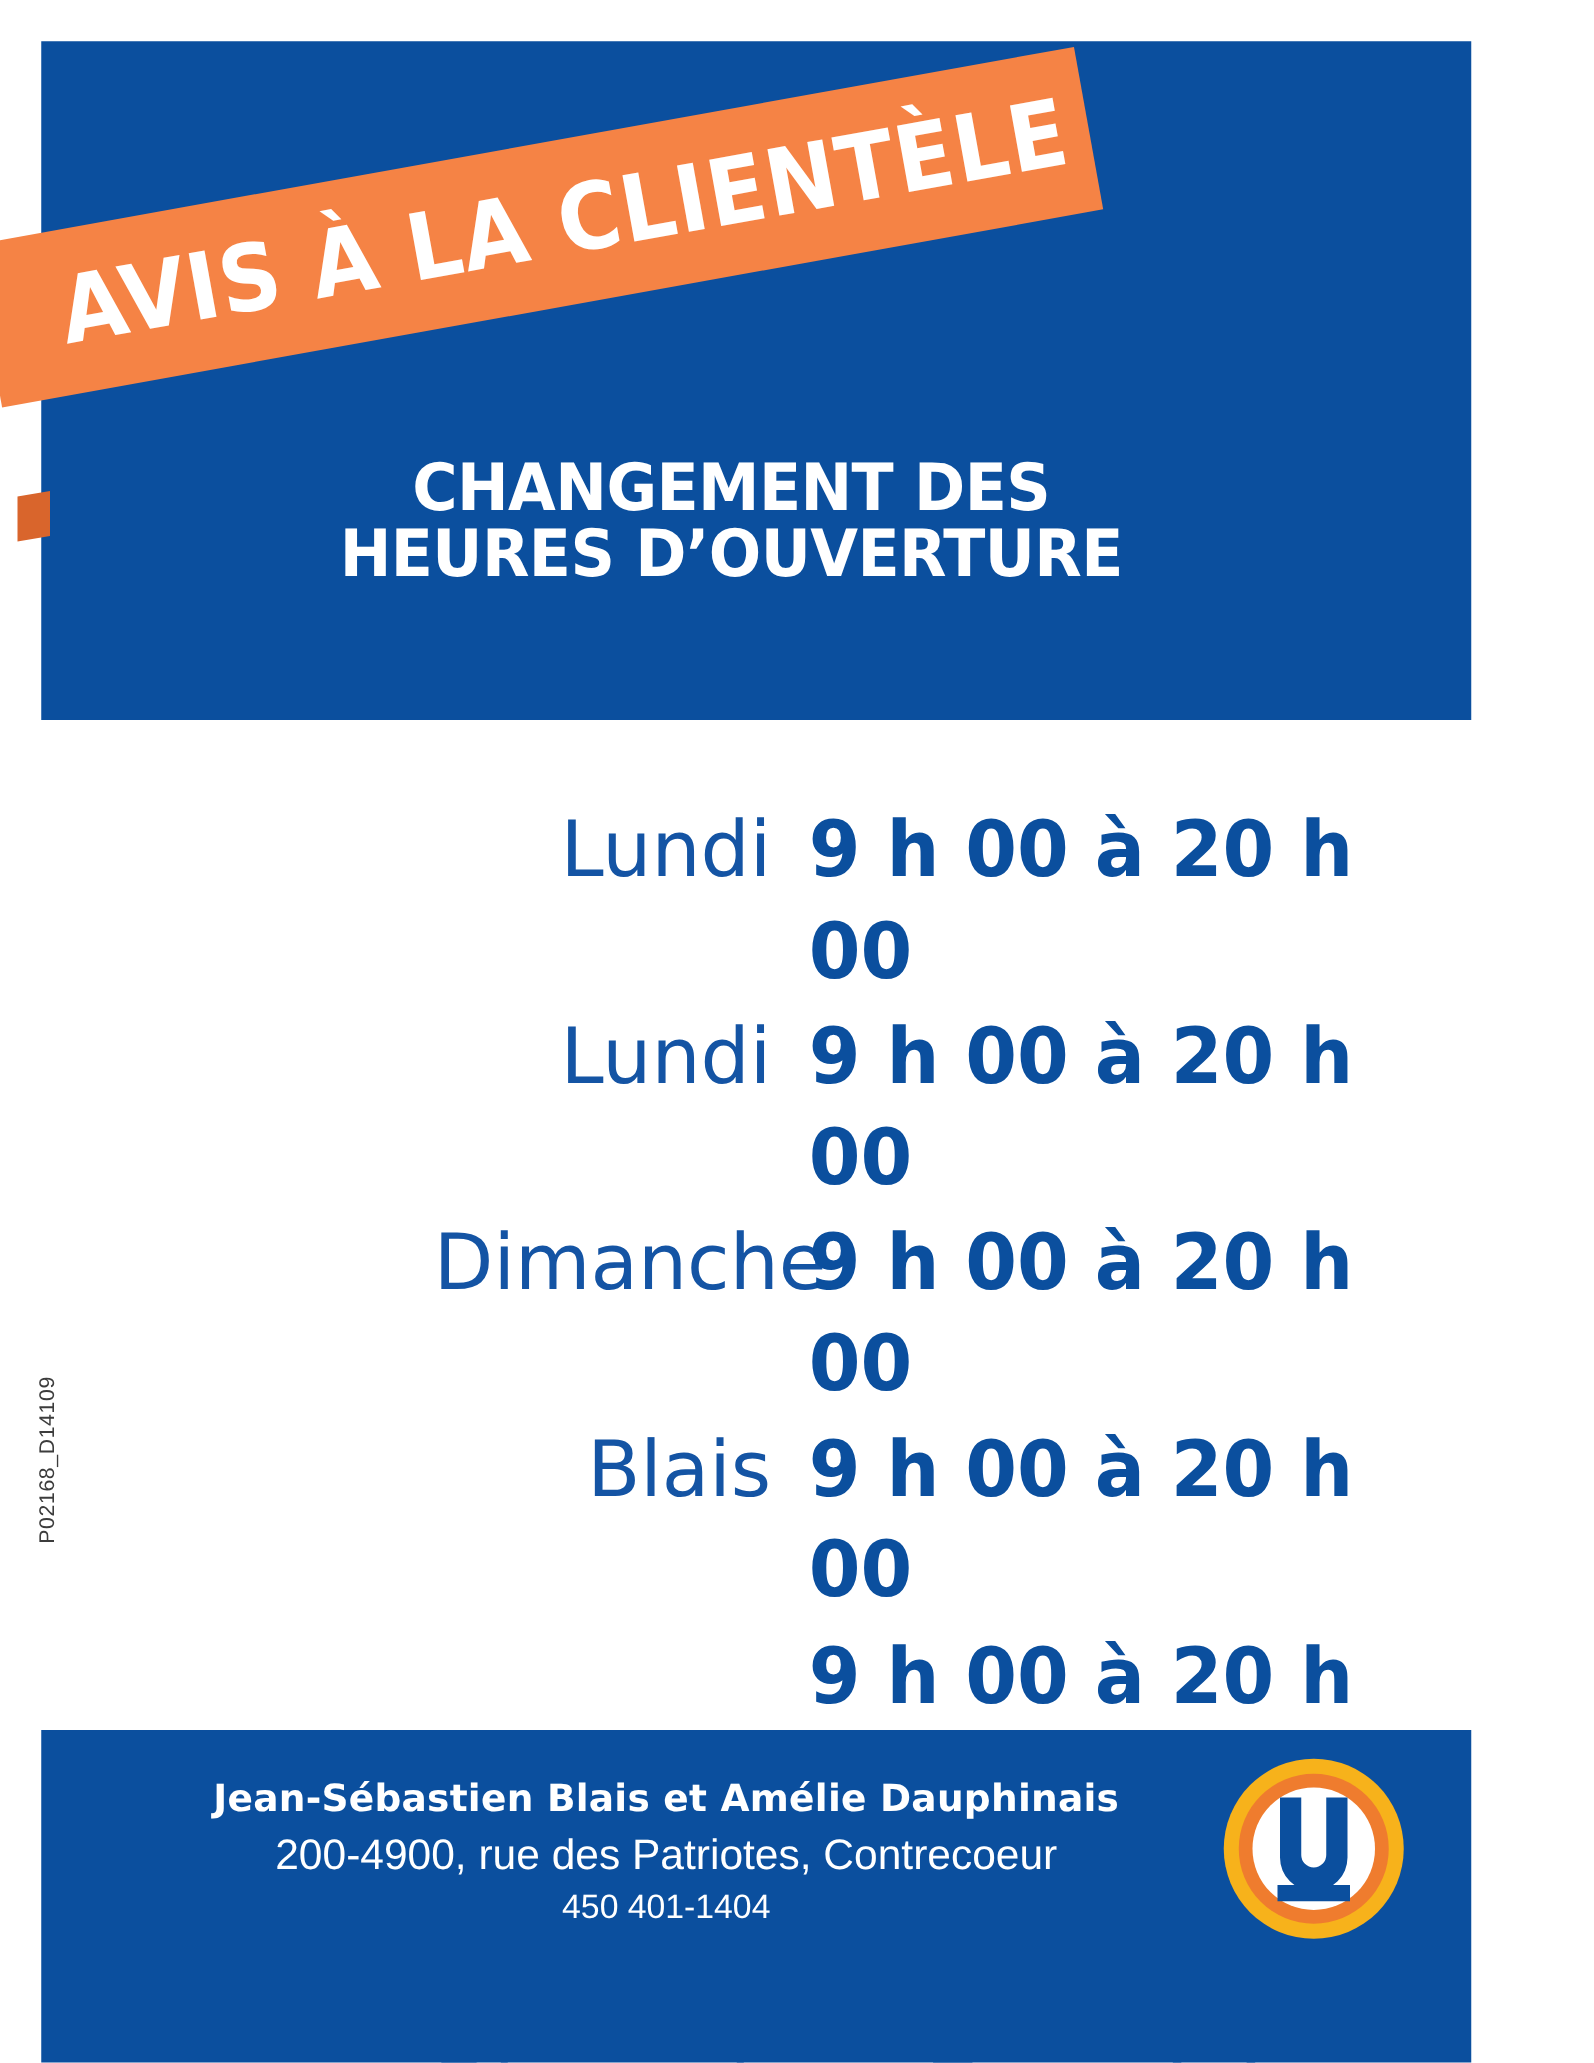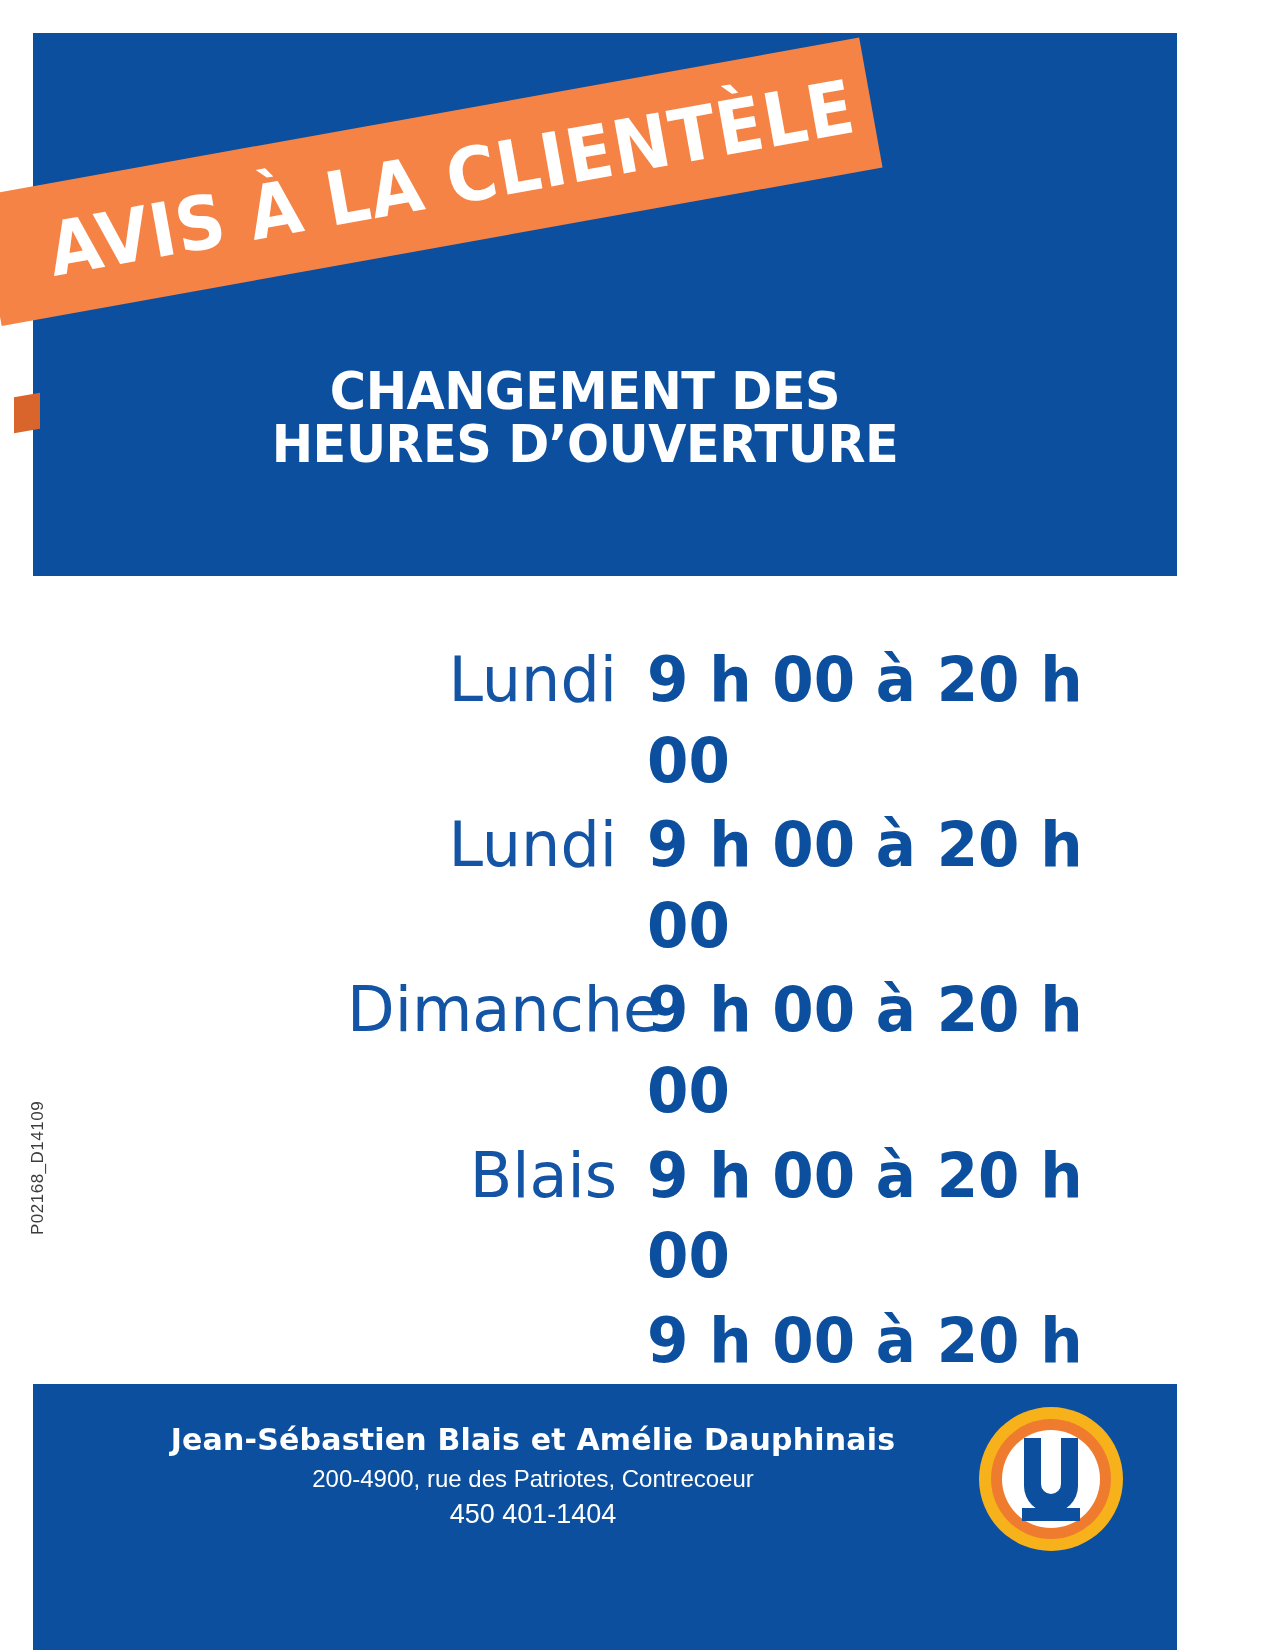--- a/index.html
+++ b/index.html
@@ -164,21 +164,21 @@
   }
   #footer-name {
     font-family: "DejaVu Sans", sans-serif;
     font-weight: bold;
     font-size: 30px;
     letter-spacing: 0.2px;
     margin-bottom: 8px;
   }
   #footer-address {
     font-family: "Liberation Sans", sans-serif;
-    font-size: 24px;
+    font-size: 34px;
     margin-bottom: 6px;
   }
   #footer-phone {
     font-family: "Liberation Sans", sans-serif;
     font-size: 27px;
   }
 
   
   #logo {
     position: absolute;

